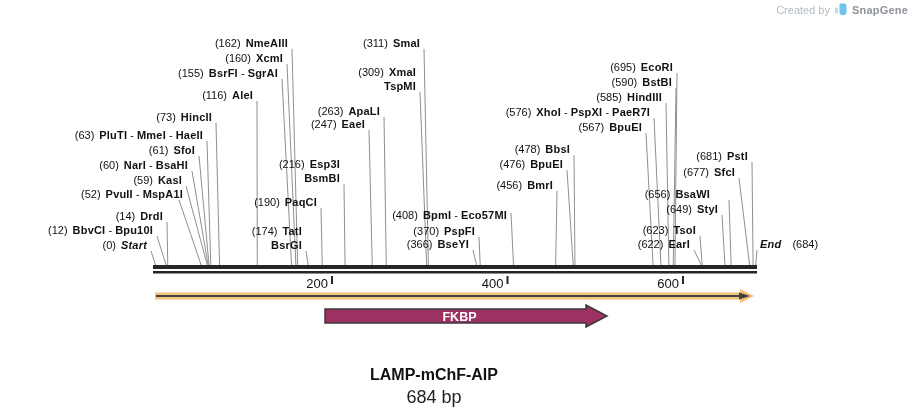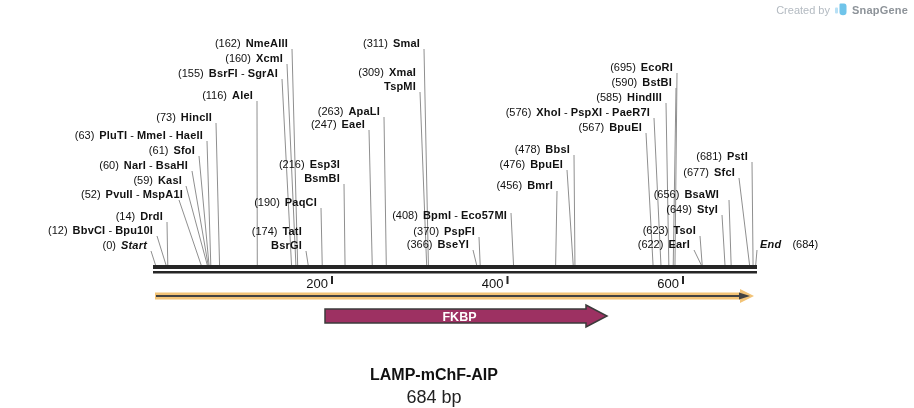--- a/index.html
+++ b/index.html
@@ -108,21 +108,21 @@
       <div class="site-label" style="right: 351px; top: 157px;"><span><span class="pre">(476)</span><span class="nm">BpuEI</span></span></div>
       <div class="site-label" style="right: 344px; top: 142px;"><span><span class="pre">(478)</span><span class="nm">BbsI</span></span></div>
       <div class="site-label" style="right: 272px; top: 120px;"><span><span class="pre">(567)</span><span class="nm">BpuEI</span></span></div>
       <div class="site-label" style="right: 264px; top: 105px;"><span><span class="pre">(576)</span><span class="nm">XhoI</span><span class="sep"> - </span><span class="nm">PspXI</span><span class="sep"> - </span><span class="nm">PaeR7I</span></span></div>
       <div class="site-label" style="right: 252px; top: 90px;"><span><span class="pre">(585)</span><span class="nm">HindIII</span></span></div>
       <div class="site-label" style="right: 242px; top: 75px;"><span><span class="pre">(590)</span><span class="nm">BstBI</span></span></div>
       <div class="site-label" style="right: 241px; top: 60px;"><span><span class="pre">(695)</span><span class="nm">EcoRI</span></span></div>
       <div class="site-label" style="right: 224px; top: 237px;"><span><span class="pre">(622)</span><span class="nm">EarI</span></span></div>
       <div class="site-label" style="right: 218px; top: 223px;"><span><span class="pre">(623)</span><span class="nm">TsoI</span></span></div>
       <div class="site-label" style="right: 196px; top: 202px;"><span><span class="pre">(649)</span><span class="nm">StyI</span></span></div>
-      <div class="site-label" style="right: 195px; top: 187px; margin-left: 15px;"><span><span class="pre">(656)</span><span class="nm">BsaWI</span></span></div>
+      <div class="site-label" style="right: 204px; top: 187px; margin-left: 15px;"><span><span class="pre">(656)</span><span class="nm">BsaWI</span></span></div>
       <div class="site-label" style="right: 179px; top: 165px;"><span><span class="pre">(677)</span><span class="nm">SfcI</span></span></div>
       <div class="site-label" style="right: 166px; top: 149px;"><span><span class="pre">(681)</span><span class="nm">PstI</span></span></div>
       <div class="site-label ital" style="left: 760px; top: 237px;"><span><span class="nm">End</span><span class="suf">(684)</span></span></div>
     </div>
 
   <div id="credit">
     <span class="created">Created by</span>
     <svg width="12" height="13" viewBox="0 0 12 13">
       <rect x="0" y="4.5" width="3" height="6" rx="1" fill="#b8e0f5"></rect>
       <path d="M4.5 1.5 Q4.5 0.5 5.5 0.5 L9 0.5 Q11.5 0.5 11.5 3.5 L11.5 9 Q11.5 12.3 8 12.3 Q4.5 12.3 4.5 9 Z" fill="#6fc4ea"></path>

